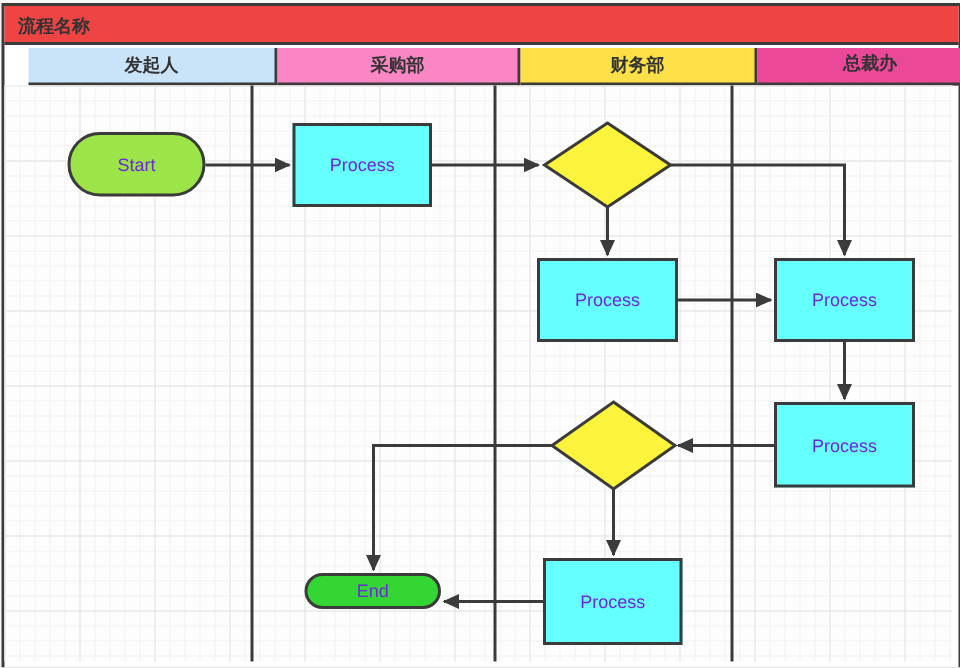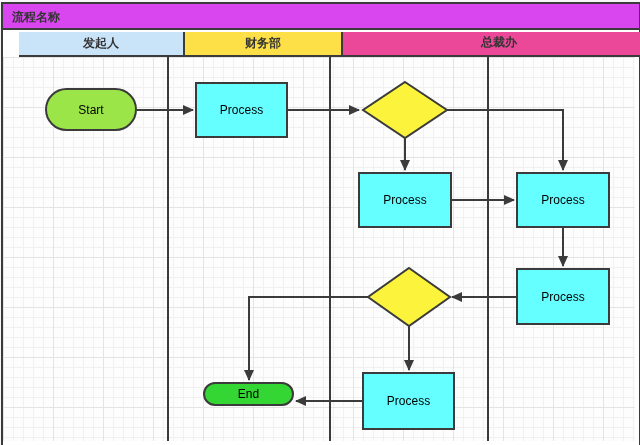--- a/index.html
+++ b/index.html
@@ -45,41 +45,42 @@
   .lane-sep{
     position:absolute;top:53px;width:2px;height:384px;background:#3b3b3b;
   }
   .sep1{left:164px;} .sep2{left:326px;} .sep3{left:484px;}
   .overlay{
     position:absolute;left:0;top:0;width:632px;height:437px;
   }
   .node{
     position:absolute;border:2px solid #3b3b3b;box-sizing:border-box;
     display:flex;align-items:center;justify-content:center;
-    font-size:12px;color:#000000;
+    font-size:12px;color:#6d28d9;
   }
   .stadium{border-radius:22px;}
   .n-start{left:42px;top:84px;width:92px;height:43px;}
   .n-p1{left:192px;top:78px;width:93px;height:56px;}
   .n-p2{left:355px;top:168px;width:94px;height:56px;}
   .n-p3{left:513px;top:168px;width:94px;height:56px;}
   .n-p4{left:513px;top:264px;width:94px;height:57px;}
   .n-p5{left:359px;top:368px;width:93px;height:58px;}
   .n-end{left:200px;top:378px;width:91px;height:24px;border-radius:20px;}
 </style>
 </head>
 <body>
 
 <div class="page">
   <div class="frame">
 
-    <div class="title-bar" style="background-color: #d946ef;">流程名称</div>
+    <div class="title-bar" style="background-color: #ef4444;">流程名称</div>
 
     <div class="lane-headers">
       <div class="lane-header lh1" style="background-color: rgb(201, 227, 248);">发起人</div>
+      <div class="lane-header lh2" style="background-color: rgb(251, 134, 197);">采购部</div>
       <div class="lane-header lh3" style="background-color: #fde047;">财务部</div>
       <div class="lane-header lh4" style="background-color: #ec4899; font-family: Liberation Mono, monospace;">总裁办</div>
     </div>
 
     <div class="flow-body"></div>
     <div class="lane-sep sep1"></div>
     <div class="lane-sep sep2"></div>
     <div class="lane-sep sep3"></div>
 
     <svg class="overlay" viewBox="0 0 632 437" xmlns="http://www.w3.org/2000/svg">

